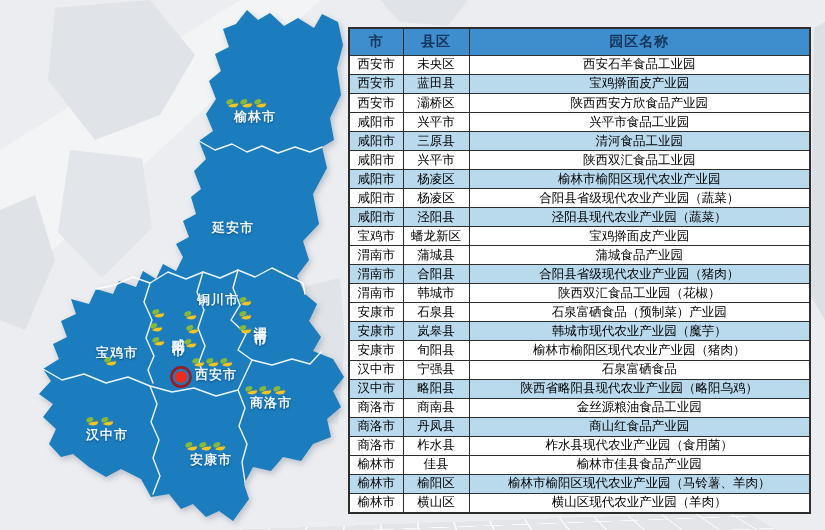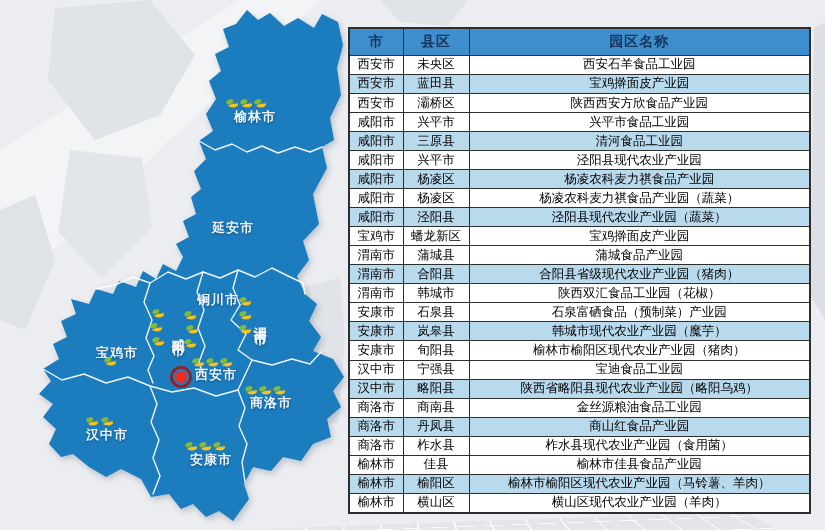--- a/index.html
+++ b/index.html
@@ -305,31 +305,31 @@
           <td>兴平市食品工业园</td>
         </tr>
         <tr class="hl">
           <td>咸阳市</td>
           <td>三原县</td>
           <td>清河食品工业园</td>
         </tr>
         <tr>
           <td>咸阳市</td>
           <td>兴平市</td>
-          <td>泾阳县现代农业产业园</td>
+          <td>陕西双汇食品工业园</td>
         </tr>
         <tr class="hl">
           <td>咸阳市</td>
           <td>杨凌区</td>
-          <td>杨凌农科麦力祺食品产业园</td>
+          <td>榆林市榆阳区现代农业产业园</td>
         </tr>
         <tr>
           <td>咸阳市</td>
           <td>杨凌区</td>
-          <td>杨凌农科麦力祺食品产业园（蔬菜）</td>
+          <td>合阳县省级现代农业产业园（蔬菜）</td>
         </tr>
         <tr class="hl">
           <td>咸阳市</td>
           <td>泾阳县</td>
           <td>泾阳县现代农业产业园（蔬菜）</td>
         </tr>
         <tr>
           <td>宝鸡市</td>
           <td>蟠龙新区</td>
           <td>宝鸡擀面皮产业园</td>
@@ -360,21 +360,21 @@
           <td>韩城市现代农业产业园（魔芋）</td>
         </tr>
         <tr>
           <td>安康市</td>
           <td>旬阳县</td>
           <td>榆林市榆阳区现代农业产业园（猪肉）</td>
         </tr>
         <tr>
           <td>汉中市</td>
           <td>宁强县</td>
-          <td>宝迪食品工业园</td>
+          <td>石泉富硒食品</td>
         </tr>
         <tr class="hl">
           <td>汉中市</td>
           <td>略阳县</td>
           <td>陕西省略阳县现代农业产业园（略阳乌鸡）</td>
         </tr>
         <tr>
           <td>商洛市</td>
           <td>商南县</td>
           <td>金丝源粮油食品工业园</td>

